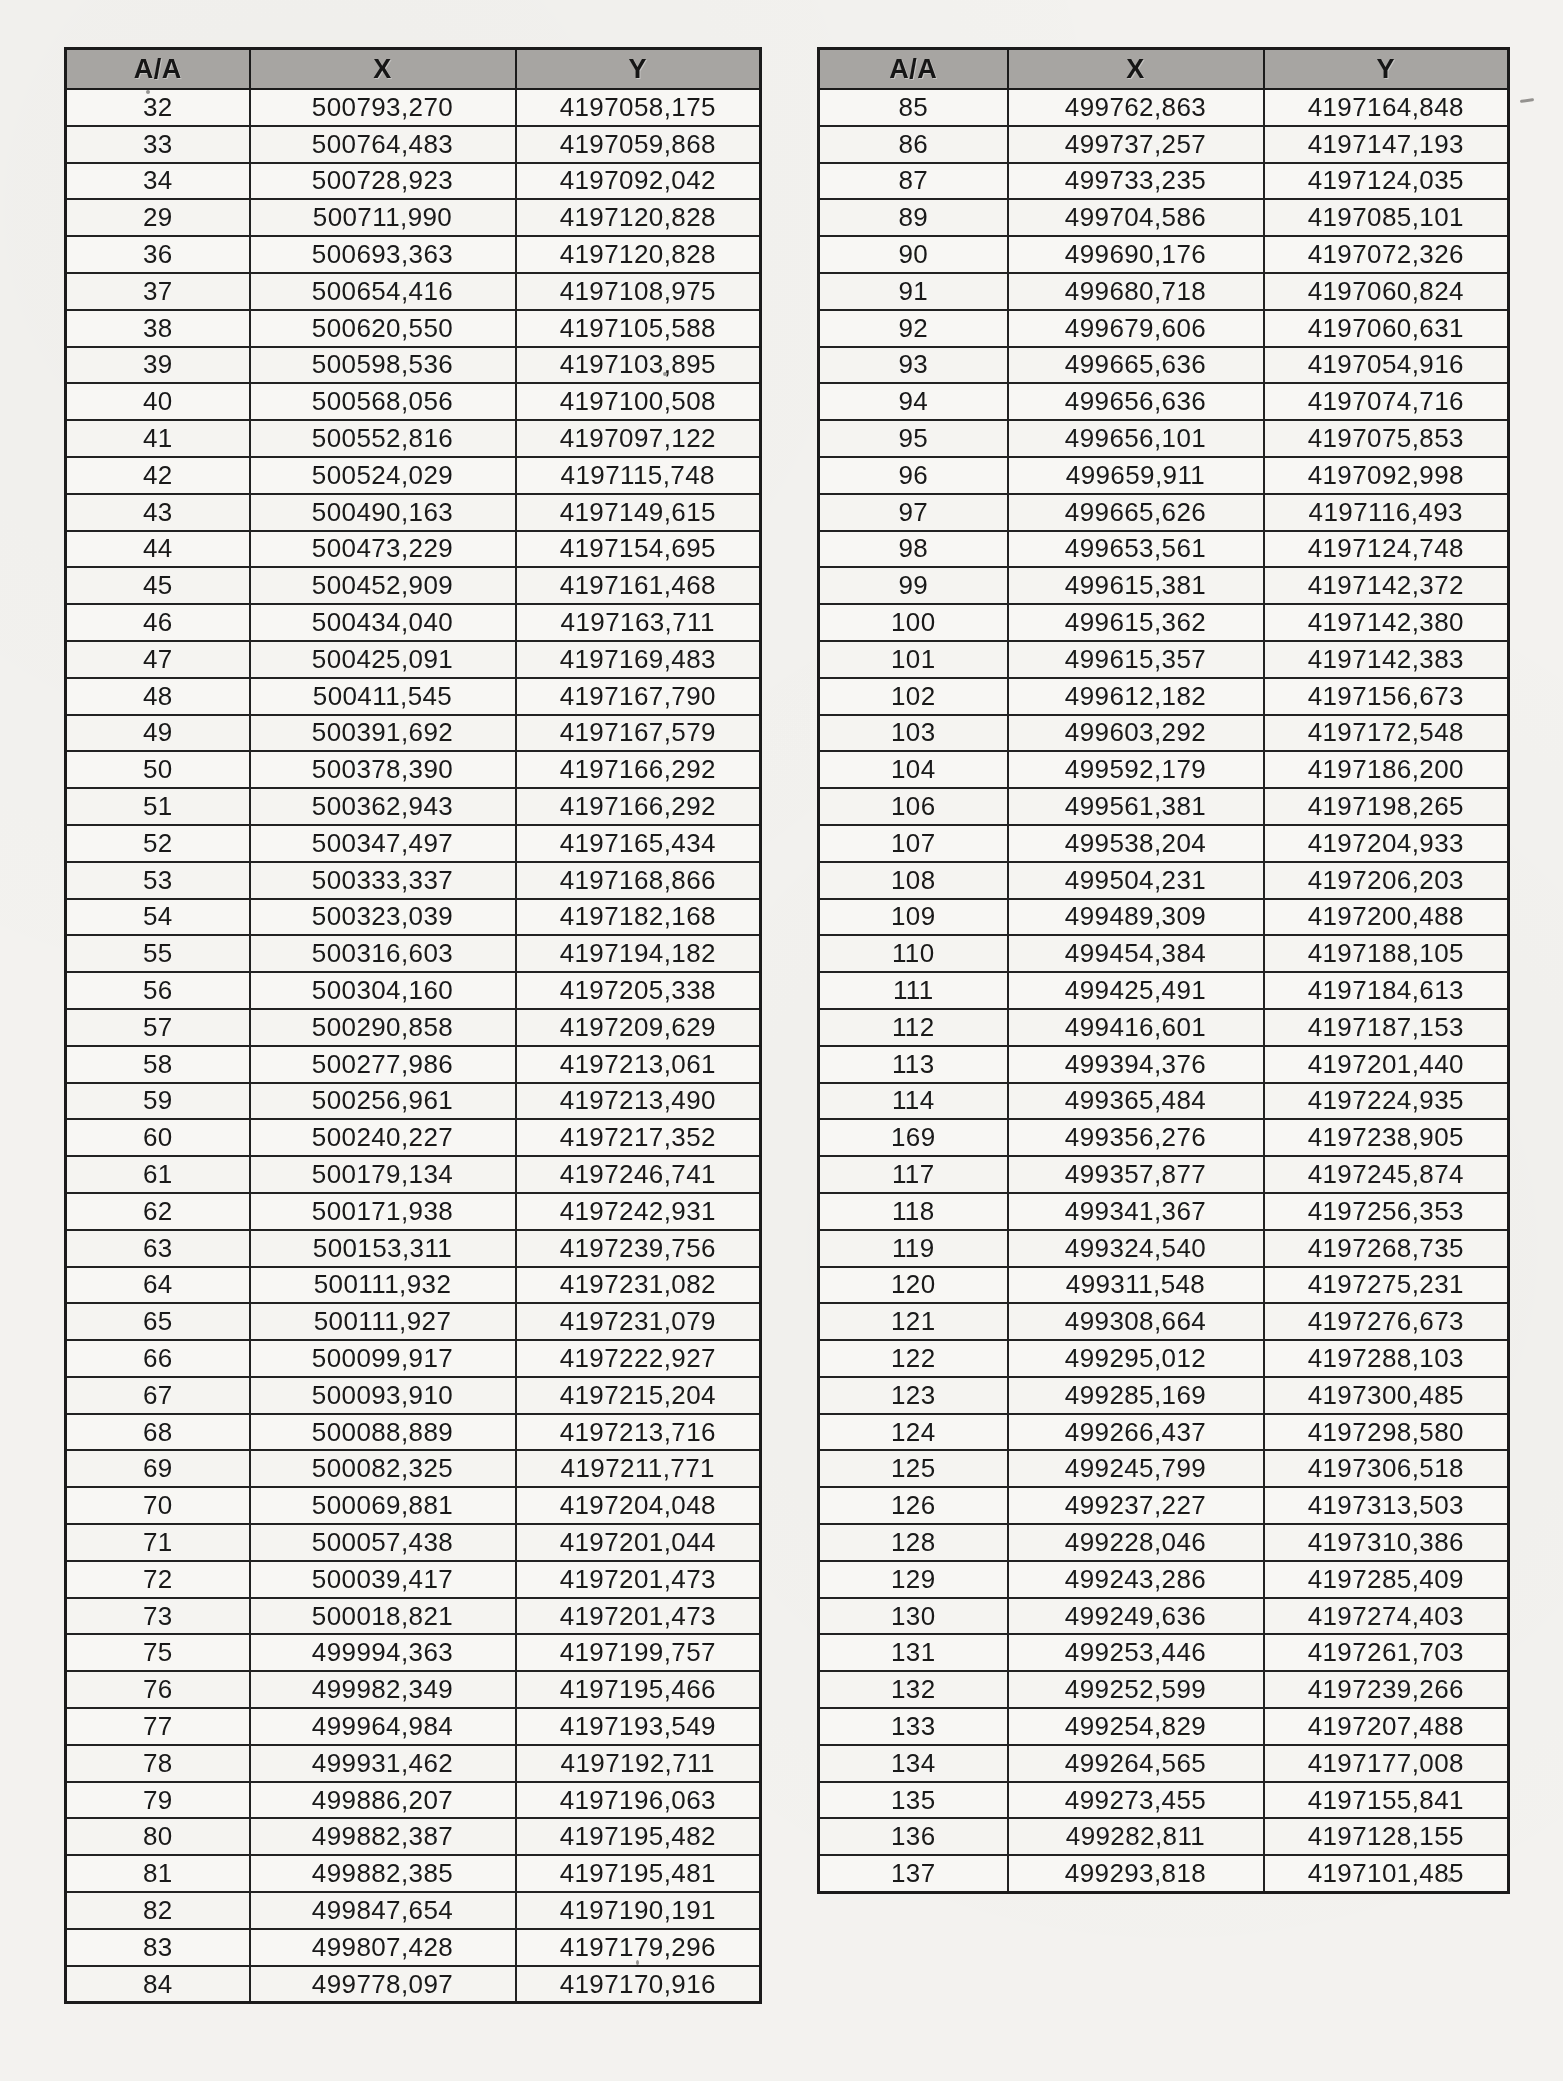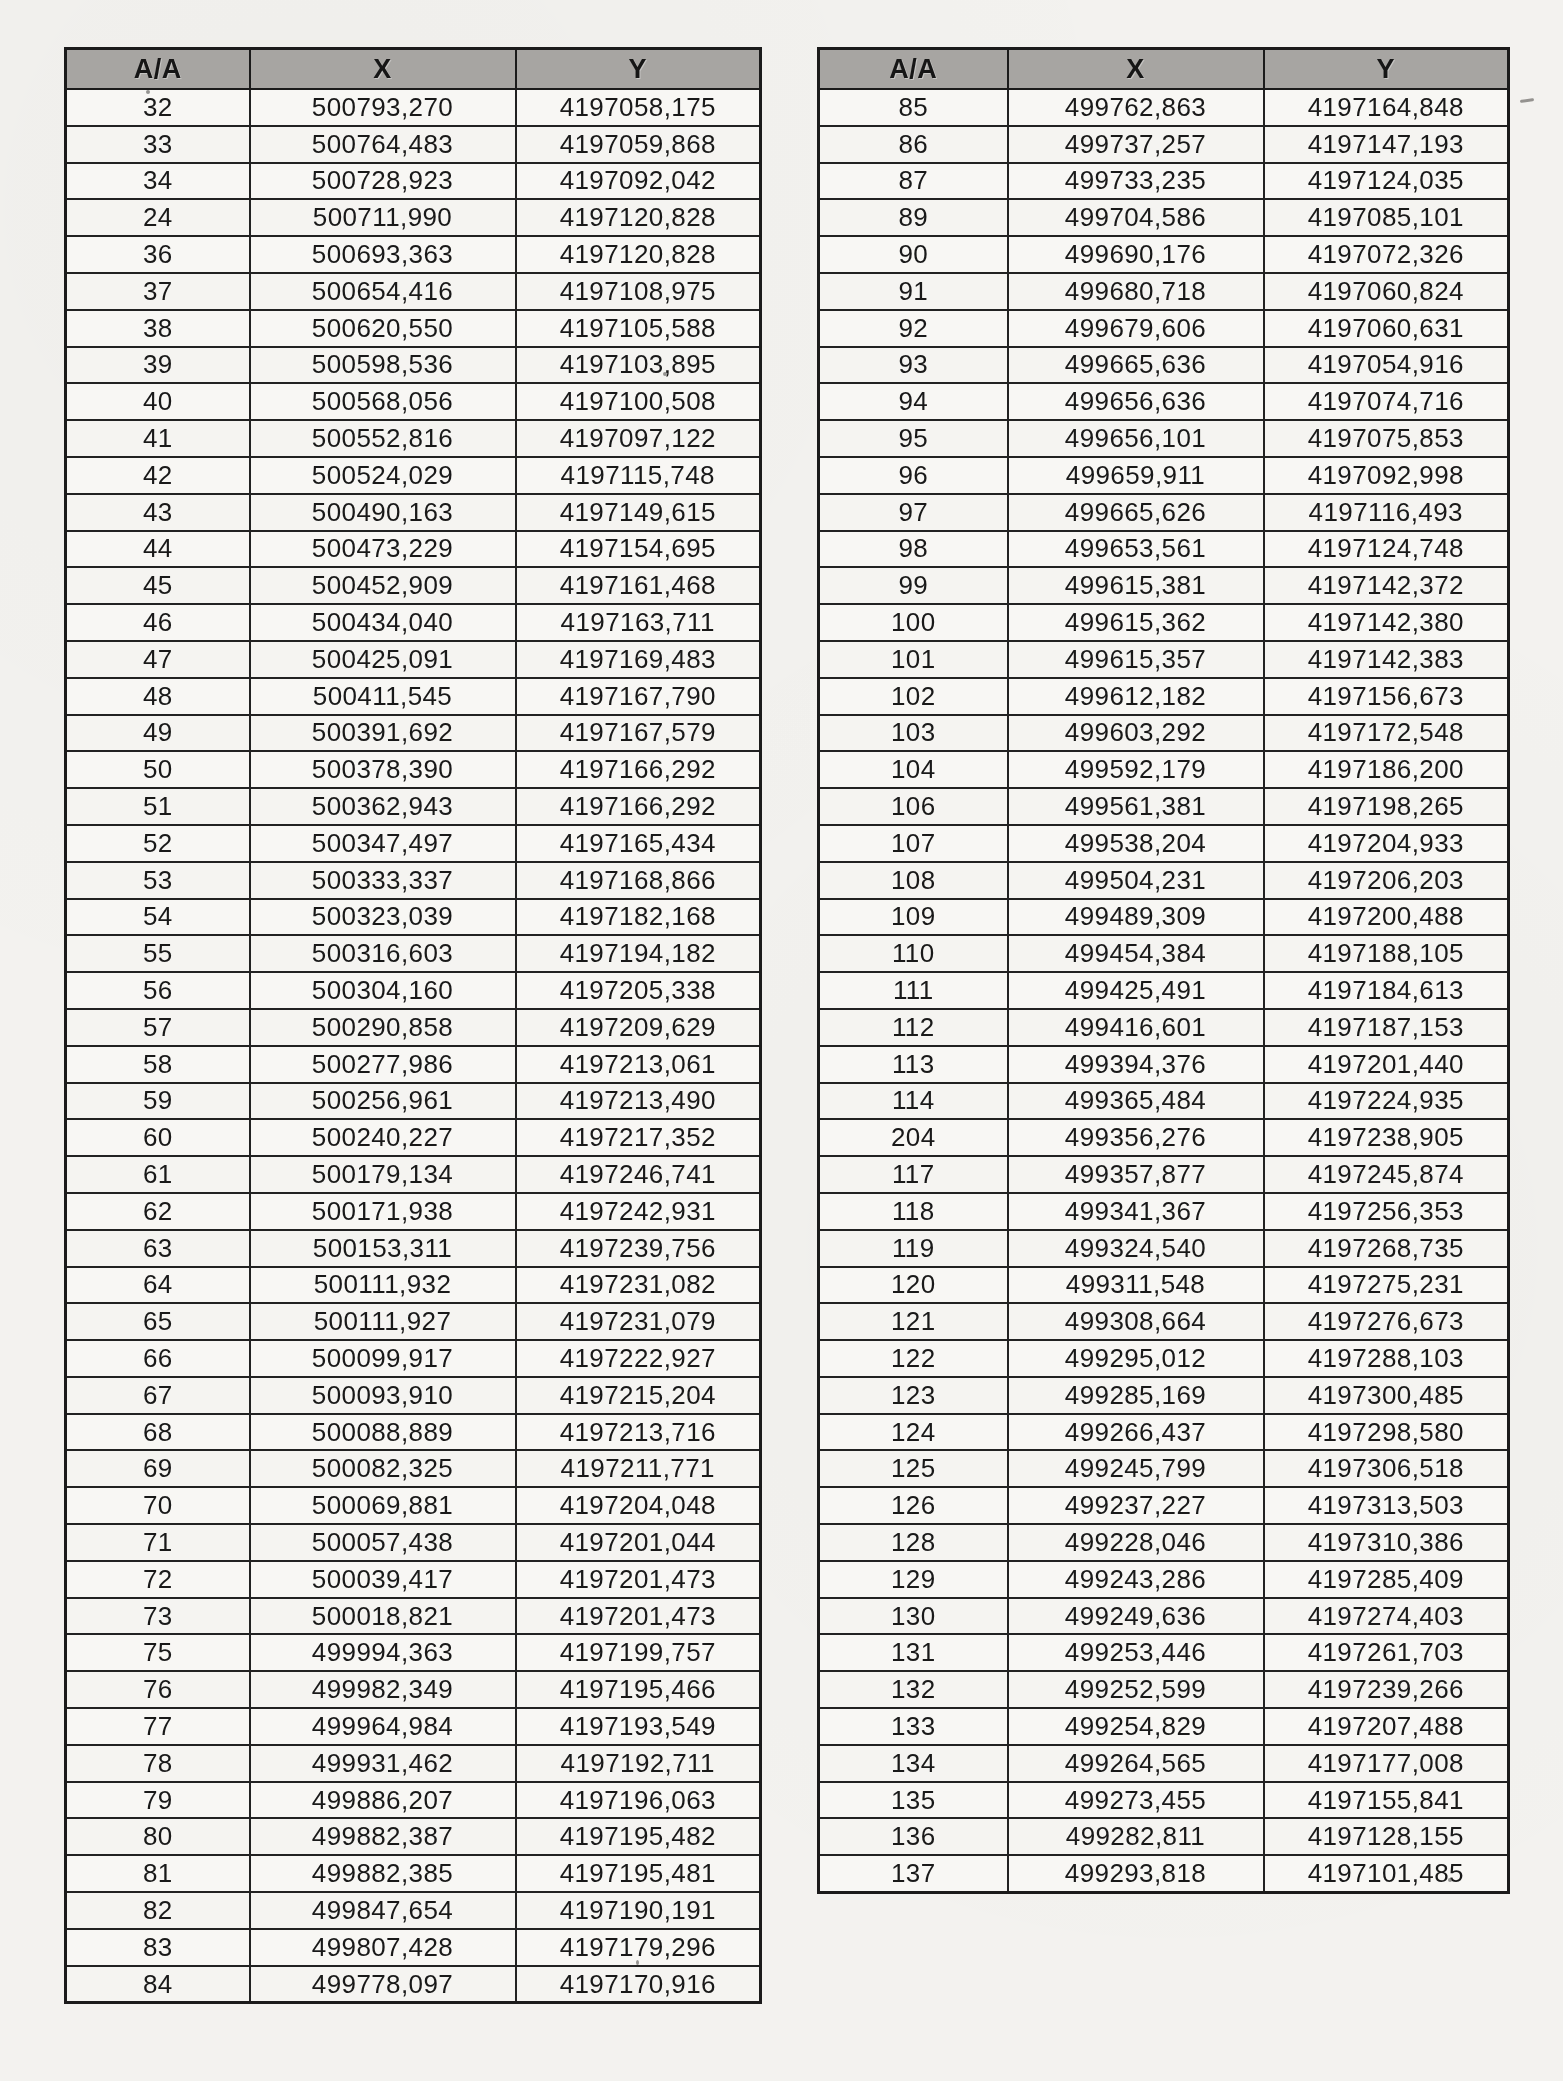--- a/index.html
+++ b/index.html
@@ -93,21 +93,21 @@
           <td>33</td>
           <td>500764,483</td>
           <td>4197059,868</td>
         </tr>
         <tr>
           <td>34</td>
           <td>500728,923</td>
           <td>4197092,042</td>
         </tr>
         <tr>
-          <td>24</td>
+          <td>29</td>
           <td>500711,990</td>
           <td>4197120,828</td>
         </tr>
         <tr>
           <td>36</td>
           <td>500693,363</td>
           <td>4197120,828</td>
         </tr>
         <tr>
           <td>37</td>
@@ -495,21 +495,21 @@
           <td>113</td>
           <td>499394,376</td>
           <td>4197201,440</td>
         </tr>
         <tr>
           <td>114</td>
           <td>499365,484</td>
           <td>4197224,935</td>
         </tr>
         <tr>
-          <td>204</td>
+          <td>169</td>
           <td>499356,276</td>
           <td>4197238,905</td>
         </tr>
         <tr>
           <td>117</td>
           <td>499357,877</td>
           <td>4197245,874</td>
         </tr>
         <tr>
           <td>118</td>

